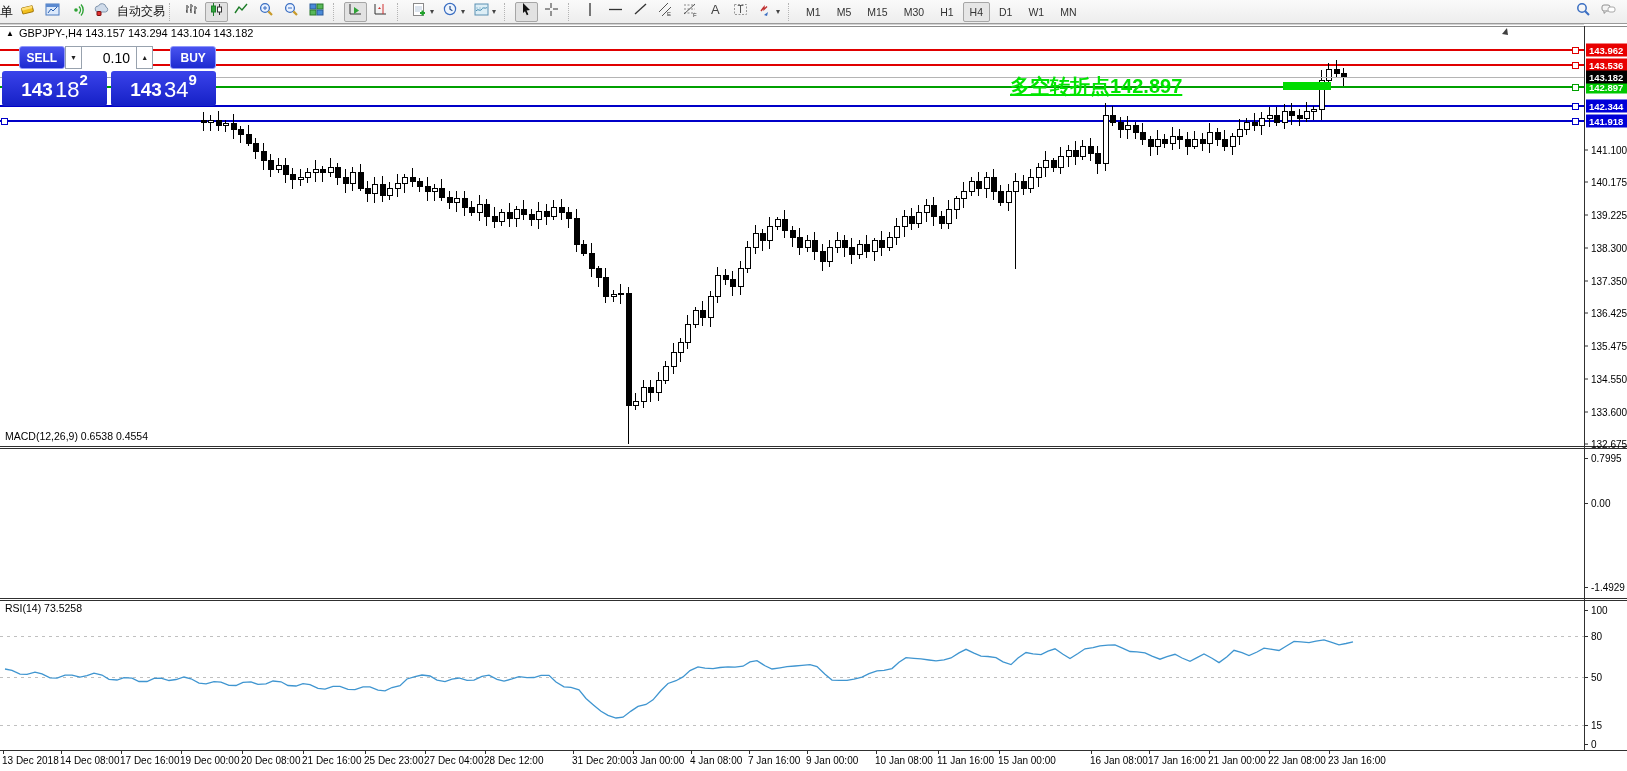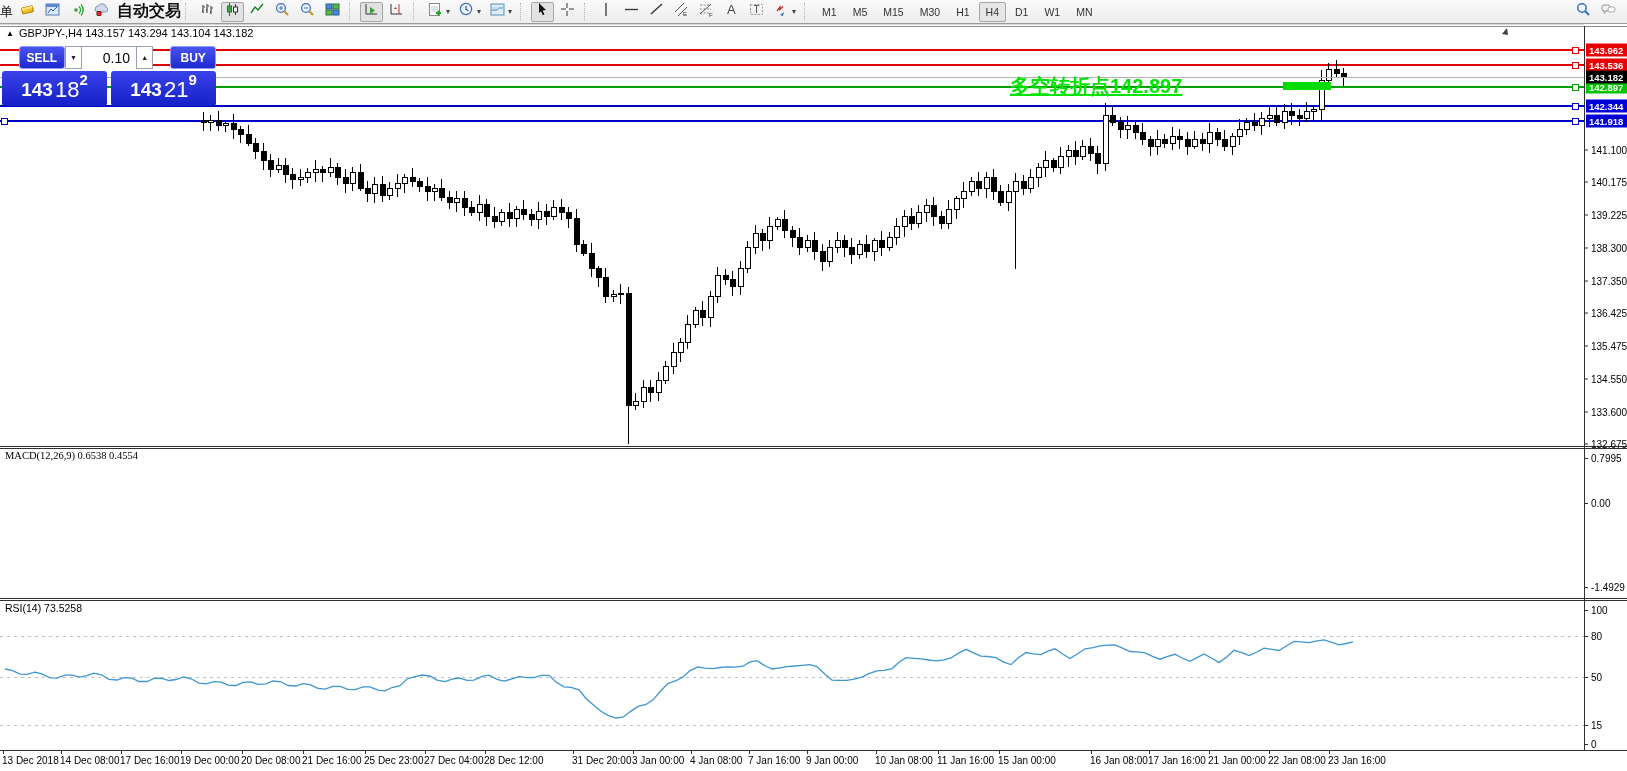--- a/index.html
+++ b/index.html
@@ -4,21 +4,21 @@
 <style>
   html,body{margin:0;padding:0;background:#fff;font-family:"Liberation Sans",sans-serif;}
   .app{position:relative;width:1627px;height:771px;overflow:hidden;background:#fff;}
   
   .toolbar{position:absolute;left:0;top:0;width:1627px;height:24px;background:linear-gradient(#fafafa,#ededed);
     border-bottom:1px solid #9a9a9a;display:flex;align-items:center;box-sizing:border-box;padding-left:0;}
   .tb-btn{height:20px;min-width:20px;display:flex;align-items:center;justify-content:center;margin:0 1px;
     border:1px solid transparent;border-radius:2px;box-sizing:border-box;padding:0 2px;cursor:default;}
   .tb-btn.pressed{background:#e2e2e2;border:1px solid #a6a6a6;}
   .tb-sep{width:6px;height:18px;border-left:1px dotted #b4b4b4;margin:0 3px 0 4px;}
-  .tb-label{font-size:16px;color:#111;margin-left:2px;white-space:nowrap;font-weight:bold;}
+  .tb-label{font-size:12px;color:#111;margin-left:2px;white-space:nowrap;}
   .menu-frag{width:13px;overflow:hidden;font-size:13px;color:#111;margin:0 2px 0 0;}
   .caret{font-size:8px;color:#444;margin-left:2px;}
   .tf-btn{font-size:10.5px;color:#333;padding:3px 6px;margin:0 1px;border:1px solid transparent;border-radius:2px;}
   .tf-btn.pressed{background:#e6e6e6;border:1px solid #a6a6a6;}
   .tb-right{margin-left:auto;display:flex;align-items:center;margin-right:6px;}
   
   .chart-stage{position:absolute;left:0;top:24px;width:1627px;height:747px;background:#fff;}
   #chart-svg{position:absolute;left:0;top:0;}
   .symbol-title{position:absolute;left:6px;top:3px;font-size:11px;color:#000;display:flex;align-items:center;}
   .symbol-title .tri{font-size:8px;margin-right:5px;color:#000;}
@@ -871,21 +871,21 @@
           <line x1="1329" y1="726" x2="1329" y2="730" stroke="#303030" shape-rendering="crispEdges"></line>
           <text x="1328" y="740">23 Jan 16:00</text>
         </g>
       </svg>
 
     <div class="symbol-title">
       <span class="tri">▲</span>
       <span>GBPJPY-,H4  143.157 143.294 143.104 143.182</span>
     </div>
 
-    <div class="pane-label" style="top:426px;font-family:Liberation Serif, serif;">MACD(12,26,9) 0.6538 0.4554</div>
+    <div class="pane-label" style="top:406px;">MACD(12,26,9) 0.6538 0.4554</div>
     <div class="pane-label" style="top:578px;">RSI(14) 73.5258</div>
 
     <div class="annotation">多空转折点142.897</div>
 
     <div class="trade-panel">
       <div class="tp-row1">
         <div class="tp-btn">SELL</div>
         <div class="tp-gap"></div>
         <div class="tp-spin">▼</div>
         <div class="tp-vol">0.10</div>
@@ -894,19 +894,19 @@
         <div class="tp-btn">BUY</div>
       </div>
       <div class="tp-prices">
         <div class="tp-quote">
           <span class="base">143</span>
           <span class="big">18</span>
           <span class="sup">2</span>
         </div>
         <div class="tp-quote">
           <span class="base">143</span>
-          <span class="big">21</span>
+          <span class="big">34</span>
           <span class="sup">9</span>
         </div>
       </div>
     </div>
   </div>
 </div>
 
 </body></html>

